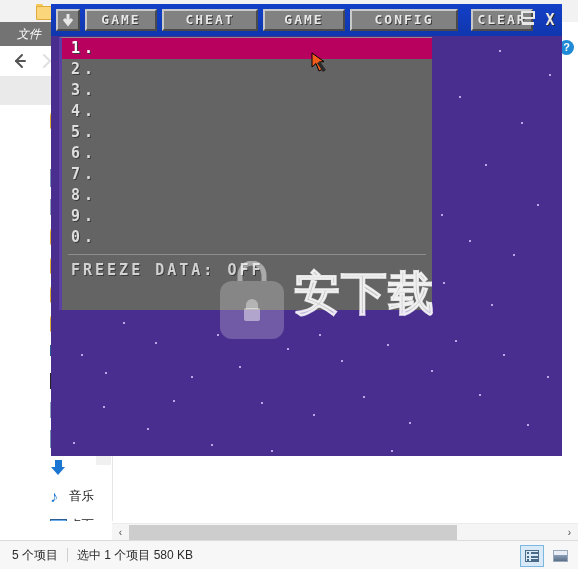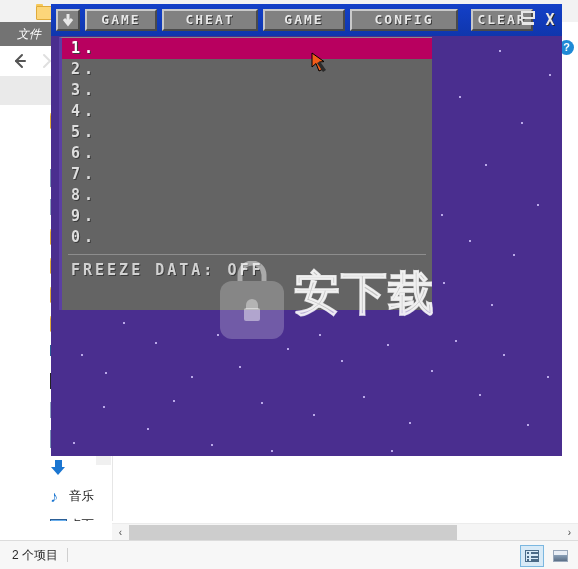--- a/index.html
+++ b/index.html
@@ -256,22 +256,23 @@
 
   <div class="file-area"></div>
 
   <div class="h-scroll">
     <div class="hs-left">‹</div>
     <div class="hs-thumb"></div>
     <div class="hs-right">›</div>
   </div>
 
   <div class="status">
-    <span class="st-count">2 个项目</span>
+    <span class="st-count">5 个项目</span>
     <span class="st-sep"></span>
+    <span class="st-sel">选中 1 个项目  580 KB</span>
     <div class="view-btns">
       <div class="vbtn active">
         <span class="vb-details"></span>
       </div>
       <div class="vbtn">
         <span class="vb-icons"></span>
       </div>
     </div>
   </div>
 

